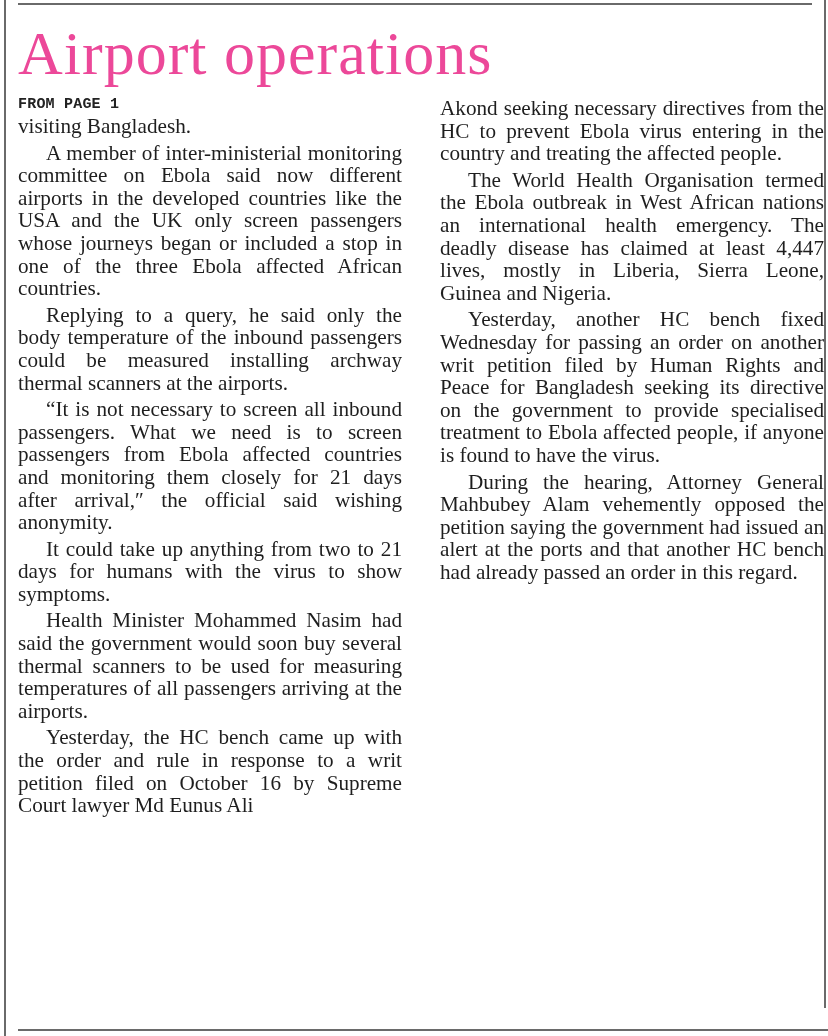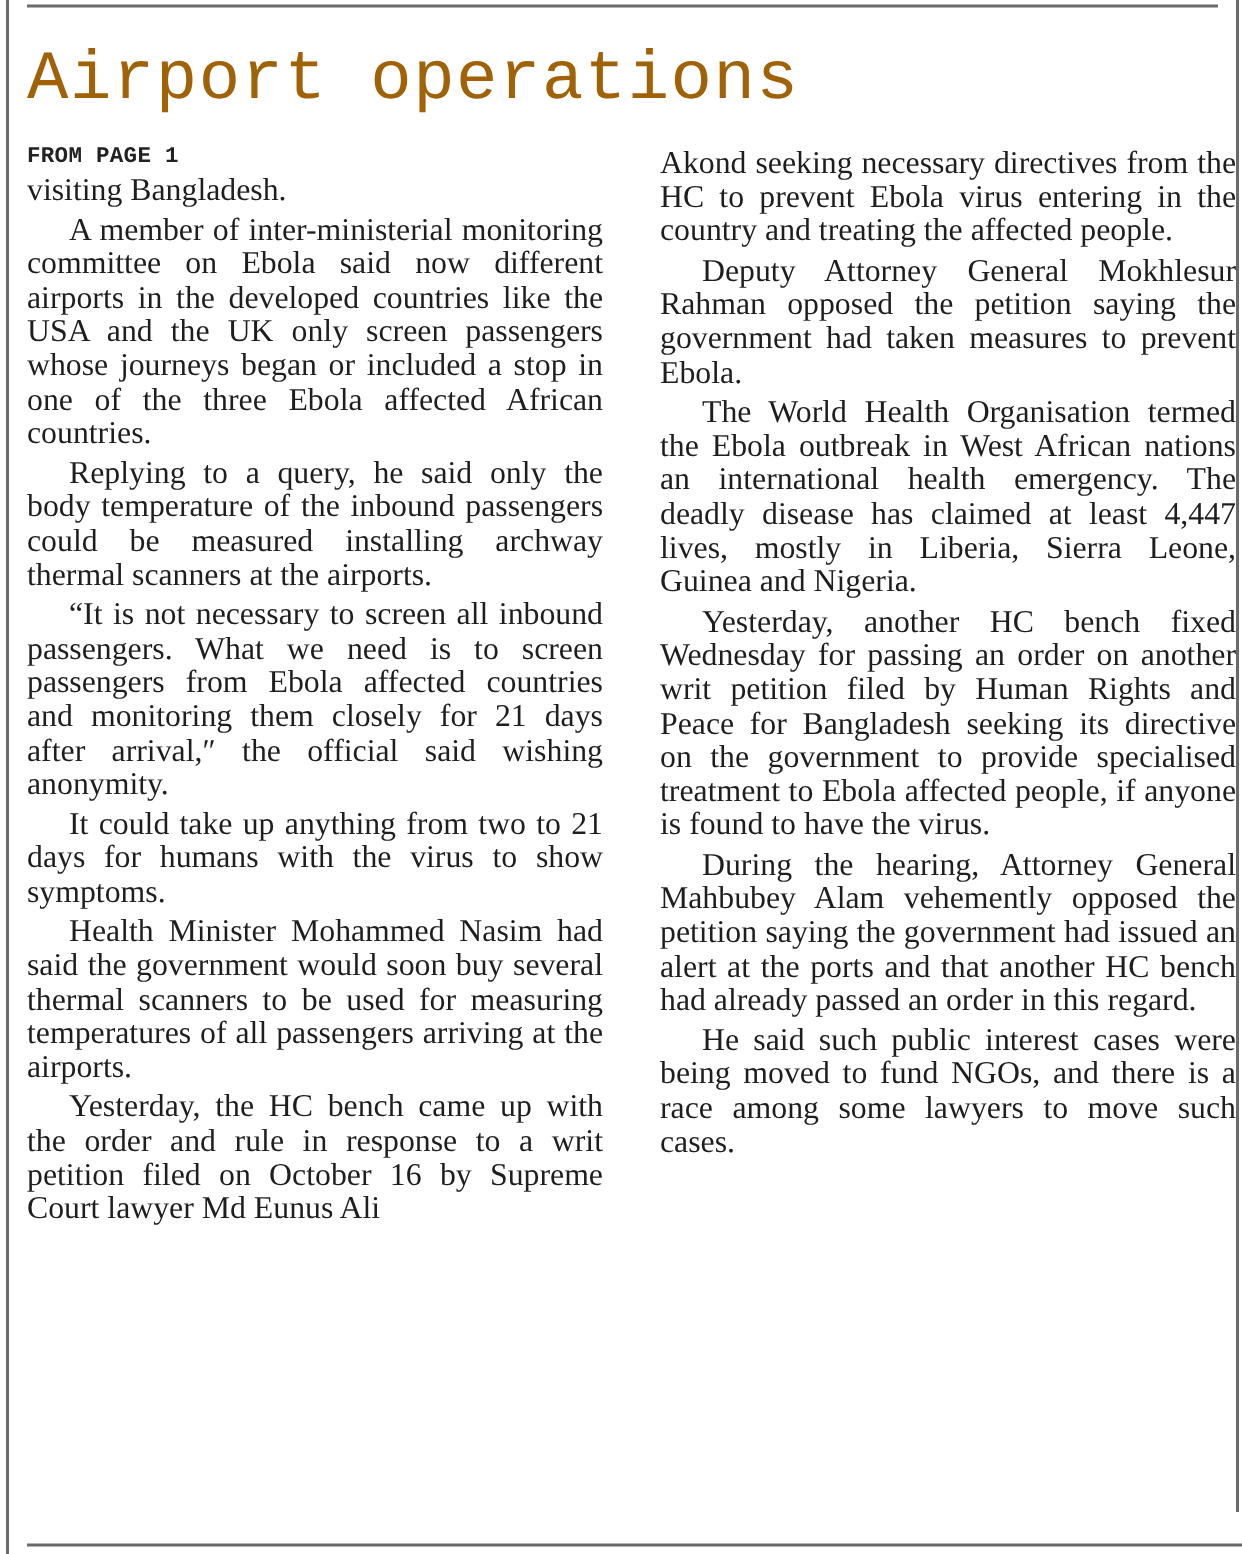--- a/index.html
+++ b/index.html
@@ -36,26 +36,26 @@
     .bottom-rule {
       position: absolute;
       left: 18px; top: 1029px;
       width: 810px; height: 2px;
       background: #6a6a6a;
     }
     .headline {
       position: absolute;
       left: 18px; top: 20px;
       margin: 0;
-      font-family: Liberation Mono, monospace;
+      font-family: Liberation Serif, serif;
       font-weight: normal;
-      font-size: 46px;
+      font-size: 62px;
       line-height: 66px;
       letter-spacing: 1px;
-      color: #a16207;
+      color: #ec4899;
       white-space: nowrap;
     }
     .column {
       position: absolute;
       top: 96px;
       width: 384px;
       font-family: "Liberation Serif", "DejaVu Serif", serif;
       font-size: 21.2px;
       line-height: 22.6px;
       text-align: justify;
@@ -97,18 +97,16 @@
   <p class="para">A member of inter-ministerial moni­toring committee on Ebola said now different airports in the developed countries like the USA and the UK only screen passengers whose journeys began or included a stop in one of the three Ebola affected African countries.</p>
   <p class="para">Replying to a query, he said only the body temperature of the inbound passen­gers could be measured installing arch­way thermal scanners at the airports.</p>
   <p class="para">“It is not necessary to screen all inbound passengers. What we need is to screen passengers from Ebola affected countries and monitoring them closely for 21 days after arrival,″ the official said wishing anonymity.</p>
   <p class="para">It could take up anything from two to 21 days for humans with the virus to show symptoms.</p>
   <p class="para">Health Minister Mohammed Nasim had said the government would soon buy several thermal scanners to be used for measuring temperatures of all passengers arriving at the airports.</p>
   <p class="para">Yesterday, the HC bench came up with the order and rule in response to a writ petition filed on October 16 by Supreme Court lawyer Md Eunus Ali</p>
 </div>
 
 <div class="column col-right">
   <p class="para noindent">Akond seeking necessary directives from the HC to prevent Ebola virus entering in the country and treating the affected people.</p>
-  <p class="para">Deputy Attorney General Mokhlesur Rahman opposed the petition saying the government had taken measures to prevent Ebola.</p>
   <p class="para">The World Health Organisation termed the Ebola outbreak in West African nations an international health emer­gency. The deadly disease has claimed at least 4,447 lives, mostly in Liberia, Sierra Leone, Guinea and Nigeria.</p>
   <p class="para">Yesterday, another HC bench fixed Wednesday for passing an order on another writ petition filed by Human Rights and Peace for Bangladesh seek­ing its directive on the government to provide specialised treatment to Ebola affected people, if anyone is found to have the virus.</p>
   <p class="para">During the hearing, Attorney General Mahbubey Alam vehemently opposed the petition saying the govern­ment had issued an alert at the ports and that another HC bench had already passed an order in this regard.</p>
-  <p class="para">He said such public interest cases were being moved to fund NGOs, and there is a race among some lawyers to move such cases.</p>
 </div>
 
 </body></html>

